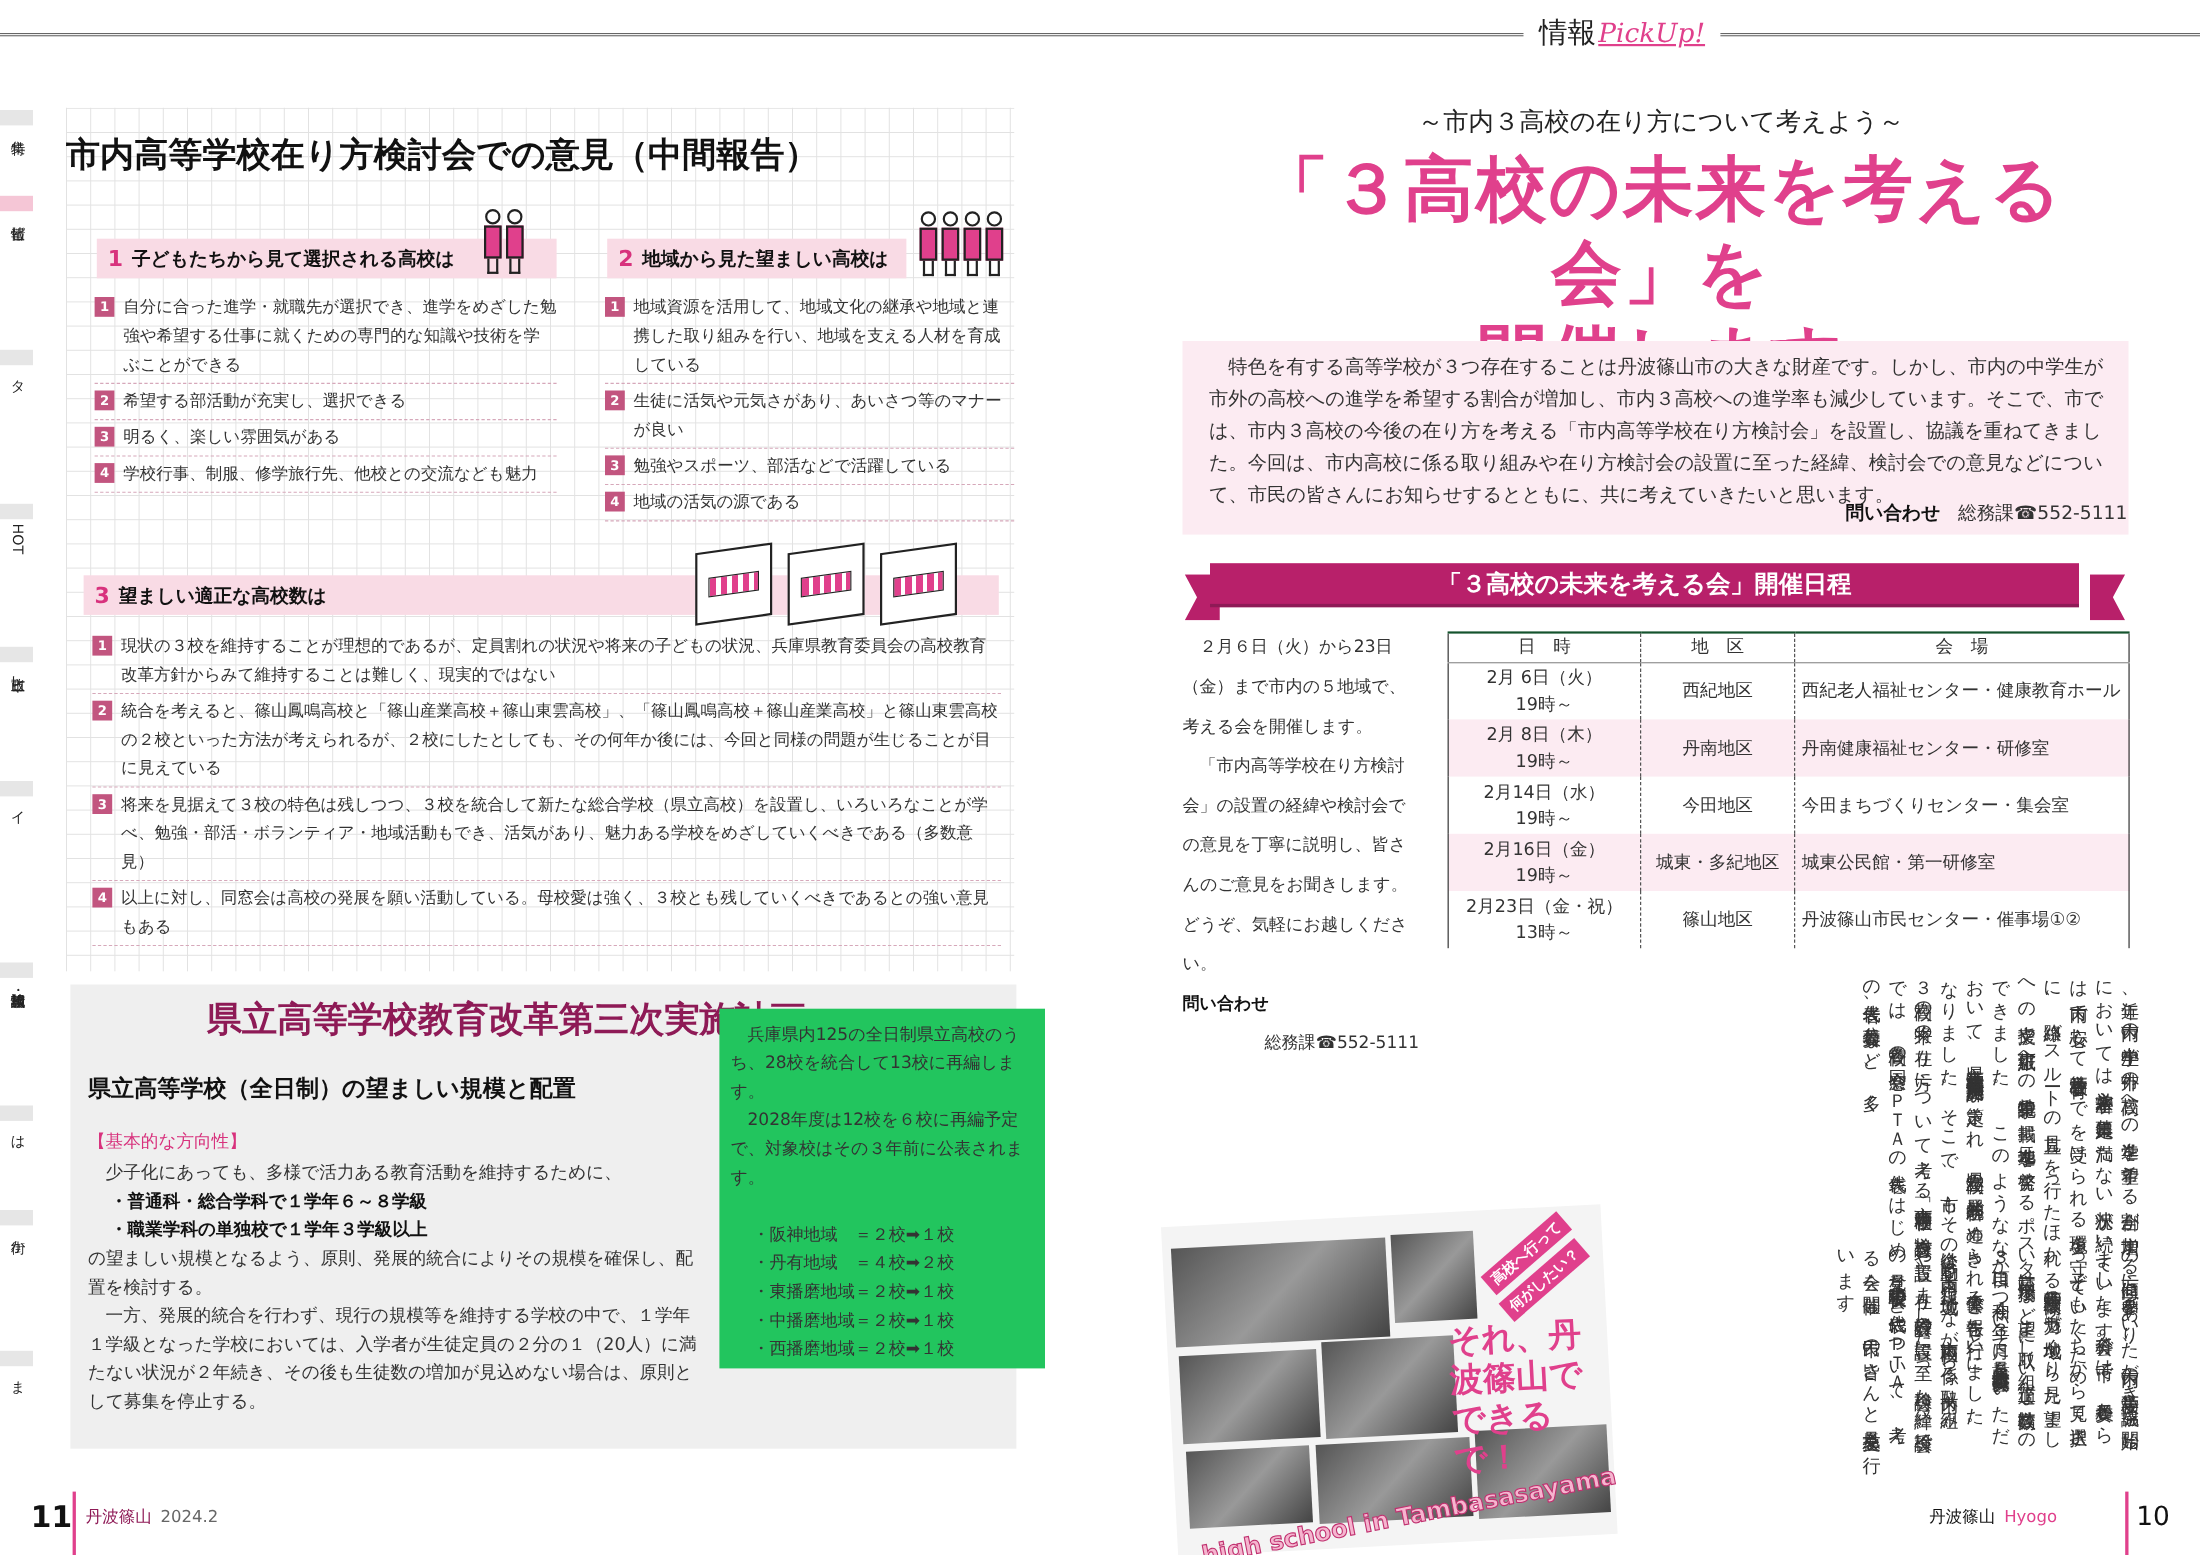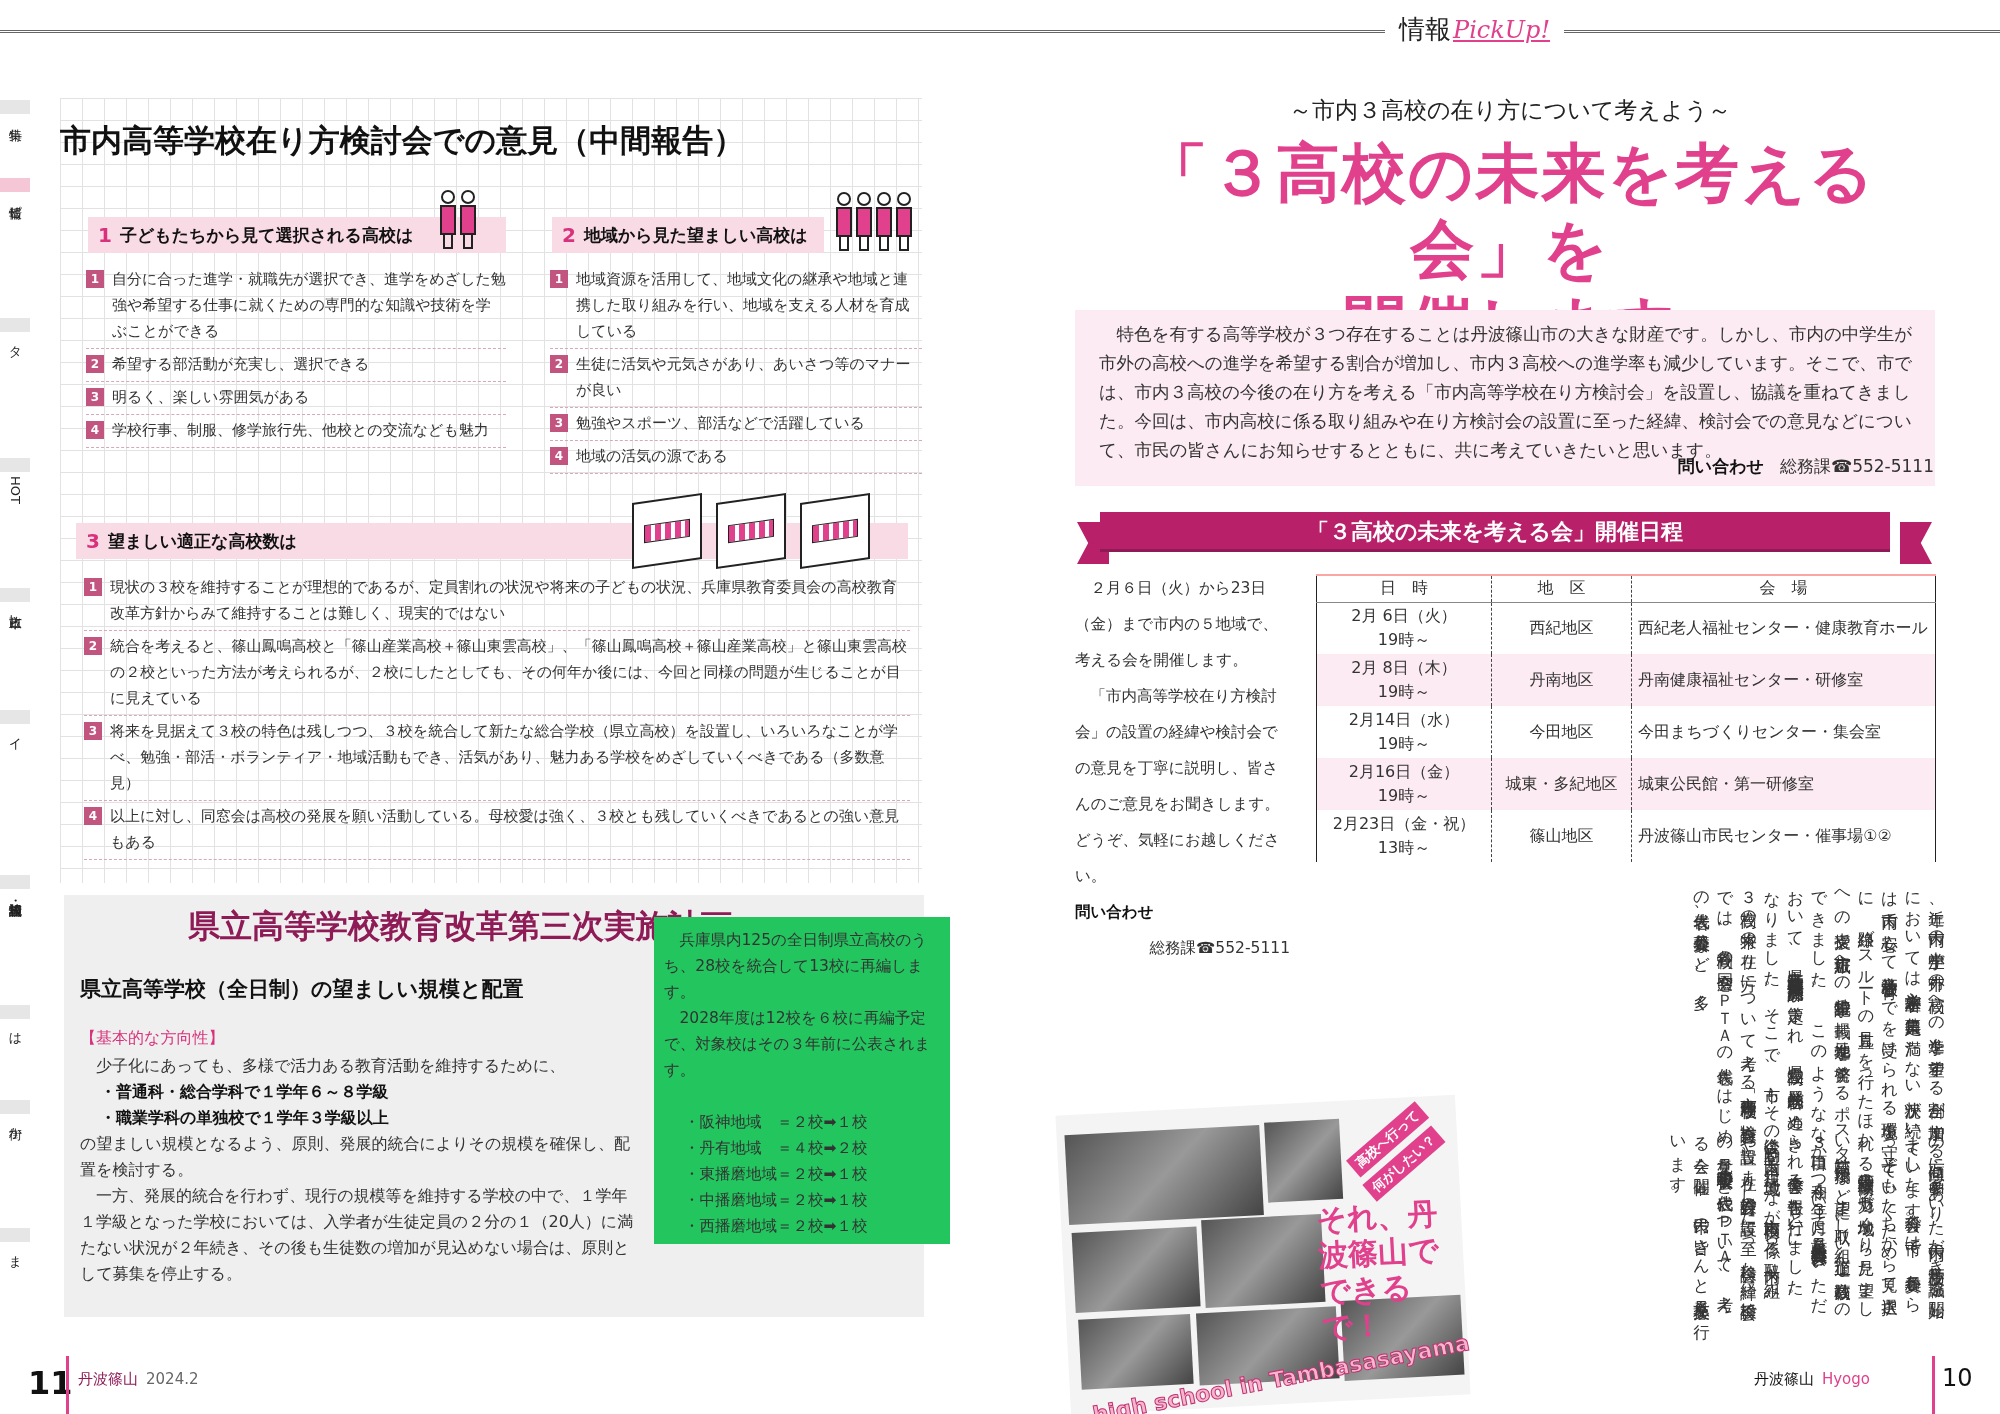--- a/index.html
+++ b/index.html
@@ -31,21 +31,21 @@
 .gray-box{position:absolute;left:64px;top:895px;width:860px;height:422px;background:#efefef}
 .gray-title{position:absolute;left:64px;width:860px;top:905px;text-align:center;font-size:32px;font-weight:bold;color:#8e1a56}
 .gray-title small{font-size:17px}
 .gray-sub{position:absolute;left:80px;top:975px;font-size:21px;font-weight:bold;color:#111}
 .basic{position:absolute;left:80px;top:1025px;width:560px;font-size:16px;line-height:26px;color:#333}
 .basic .cat{text-align:left;color:#d8327d;margin-bottom:2px}
 .basic .bold{font-weight:bold;color:#111;padding-left:20px}
 .note{position:absolute;left:654px;top:917px;width:296px;height:327px;background:#22c55e;padding:10px 10px;font-size:15.5px;line-height:26px;color:#333}
 .note .reg{padding-left:20px;white-space:pre}
 
-.pg-left{position:absolute;left:28px;top:1364px;font-size:32px;font-weight:bold;color:#111}
+.pg-left{position:absolute;left:28px;top:1364px;font-size:27px;font-weight:bold;color:#111}
 .pg-bar-l{position:absolute;left:66px;top:1356px;width:3px;height:58px;background:#e0408c}
 .pg-left-mag{position:absolute;left:78px;top:1370px;font-size:14px;color:#8e1a56}
 .pg-left-mag span{color:#666;margin-left:8px;font-size:15px}
 .pg-right-mag{position:absolute;right:130px;top:1370px;font-size:15px;color:#111}
 .pg-right-mag span{color:#e0408c;margin-left:8px}
 .pg-bar-r{position:absolute;left:1932px;top:1356px;width:3px;height:58px;background:#e0408c}
 .pg-right{position:absolute;left:1942px;top:1364px;font-size:24px;font-weight:normal;color:#111}
 
 .sub-title{position:absolute;left:1080px;width:860px;top:95px;text-align:center;font-size:23px;color:#222}
 .big-title{position:absolute;left:1080px;width:860px;top:135px;text-align:center;font-size:64px;font-weight:bold;color:#e0408c;line-height:76px;letter-spacing:2px}
@@ -54,21 +54,21 @@
 .intro-contact b{color:#111;margin-right:16px}
 .ribbon{position:absolute;left:1100px;top:512px;width:790px;height:40px;background:#b8206a;color:#fff;font-size:22px;font-weight:bold;text-align:center;line-height:40px;border-bottom:3px solid #8e1a56}
 .rib-l,.rib-r{position:absolute;top:522px;width:32px;height:42px;background:#b8206a}
 .rib-l{left:1077px;clip-path:polygon(0 0,100% 0,100% 100%,0 100%,35% 50%)}
 .rib-r{left:1900px;clip-path:polygon(0 0,100% 0,65% 50%,100% 100%,0 100%)}
 .sched-text{position:absolute;left:1075px;top:570px;width:215px;font-size:15.5px;line-height:36px;color:#333}
 .sched-text p{text-indent:1em}
 .sched-text .cq{font-weight:bold;color:#111;text-indent:0}
 .sched-text .tel{text-align:right;text-indent:0}
 table.sched{position:absolute;left:1316px;top:574px;width:620px;border-collapse:collapse;font-size:16px;color:#333}
-.sched th{height:27px;font-weight:normal;background:#fff;border-top:2px solid #fca5a5;border-bottom:1px solid #888}
+.sched th{height:27px;font-weight:normal;background:#fff;border-top:2px solid #14532d;border-bottom:1px solid #888}
 .sched td{height:52px;text-align:center;line-height:24px}
 .sched td.v{text-align:left;padding-left:6px}
 .sched th+th,.sched td+td{border-left:1px dashed #444}
 .sched tr:nth-child(even) td{background:#fcebf2}
 .sched{border-left:1px solid #222;border-right:1px solid #222}
 .vcol{position:absolute;writing-mode:vertical-rl;font-size:16.5px;line-height:23.5px;color:#333;letter-spacing:1px}
 .photo{position:absolute;left:1063px;top:1105px;width:400px;height:300px;transform:rotate(-3deg);background:#f4f4f4}
 .ph{position:absolute;background:linear-gradient(135deg,#555,#999 50%,#444)}
 .photo .tag{position:absolute;background:#e0408c;color:#fff;font-weight:bold;font-size:13px;padding:2px 6px;transform:rotate(-38deg)}
 .photo .slogan{position:absolute;left:255px;top:100px;color:#e0408c;font-weight:bold;font-size:30px;line-height:36px}

